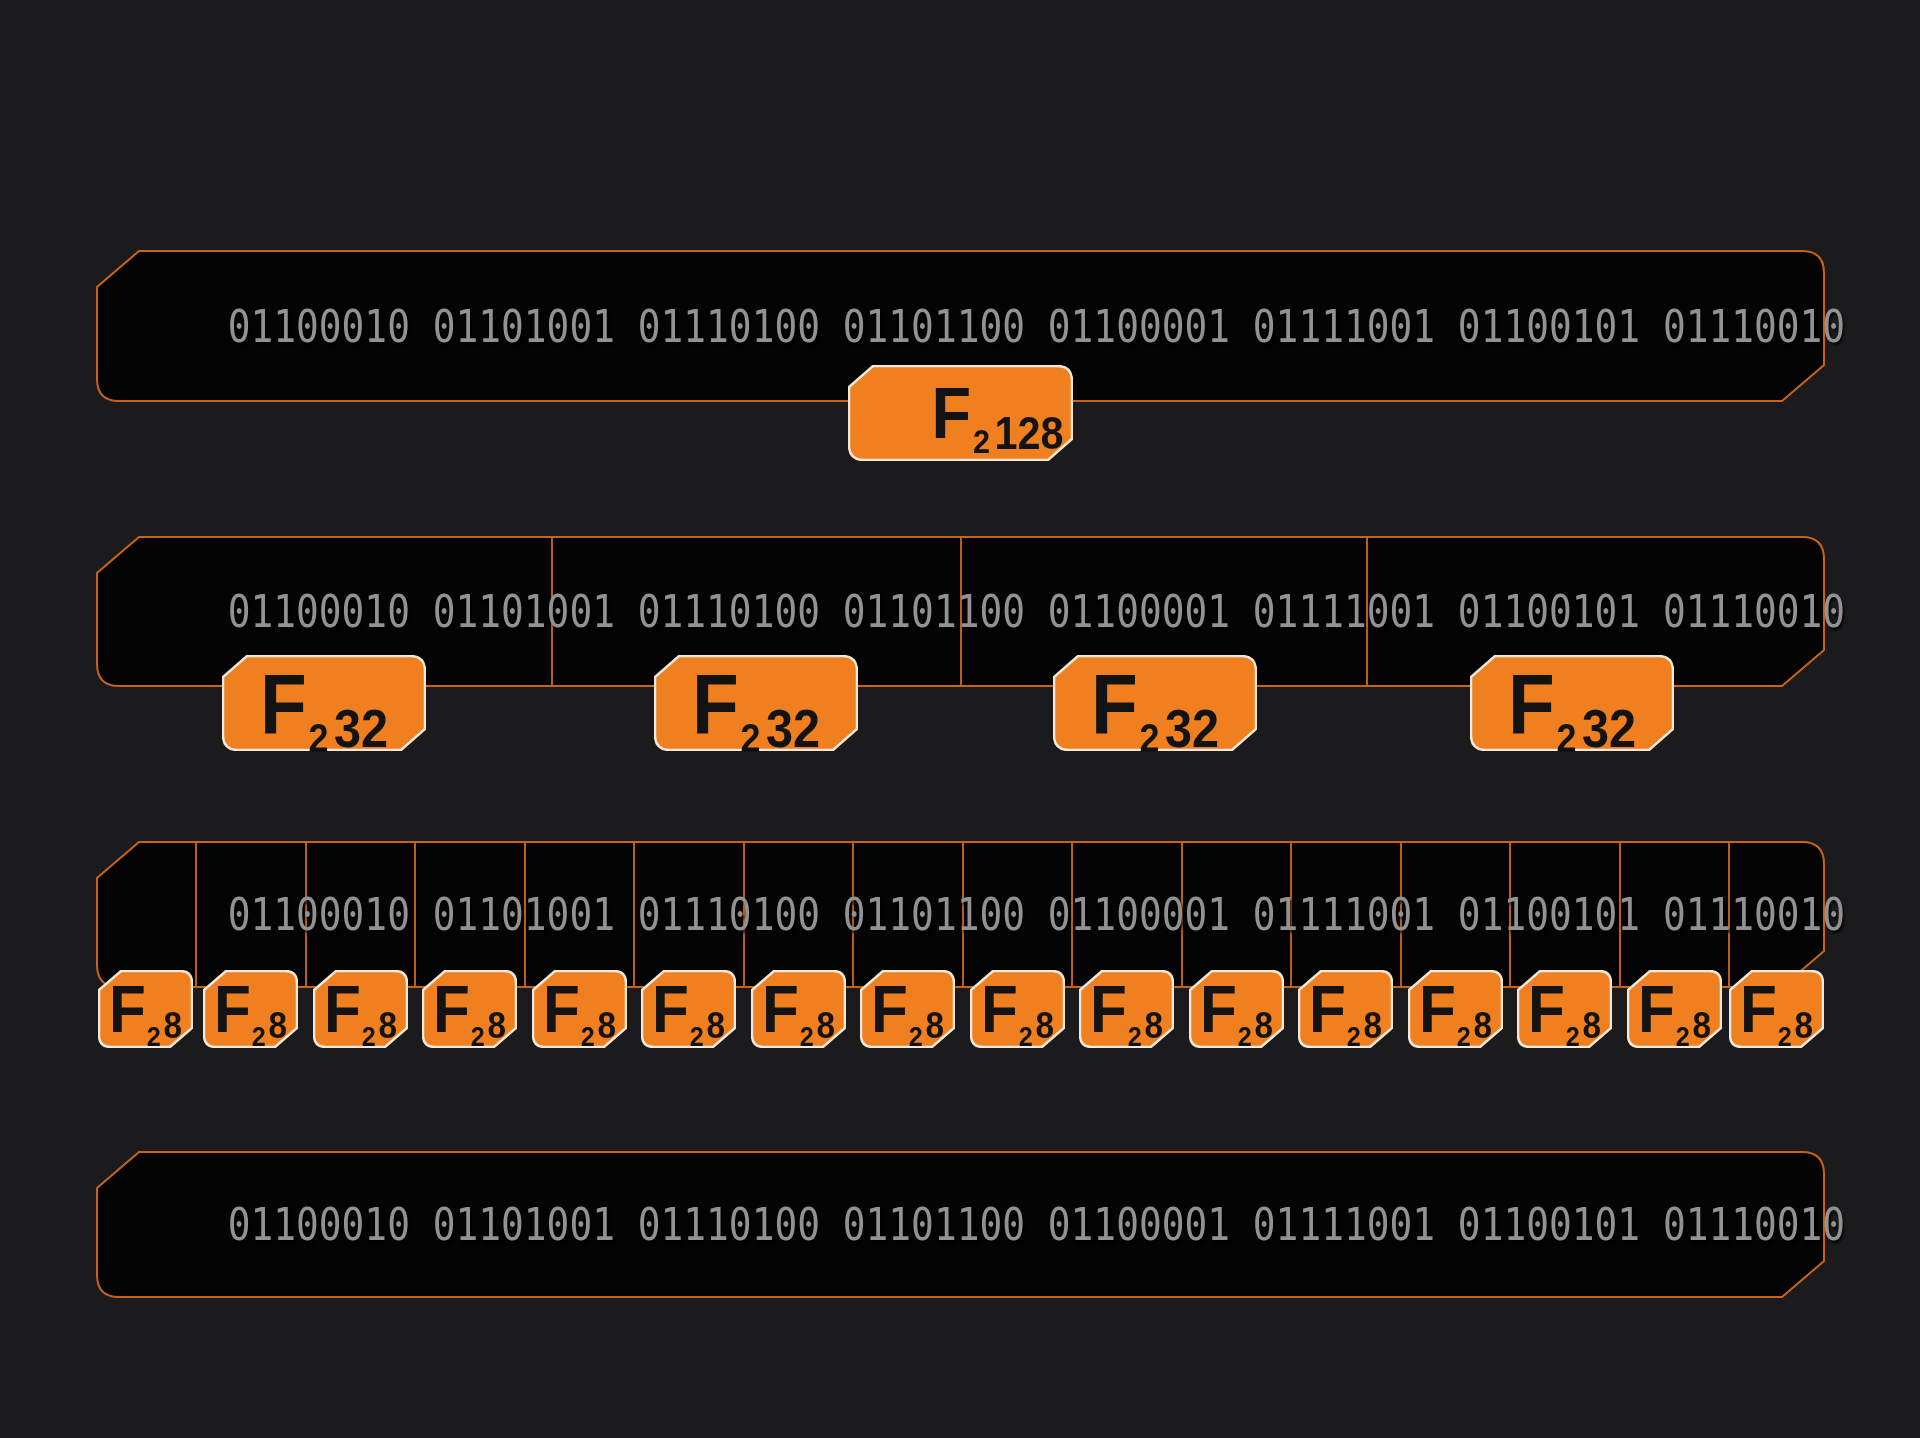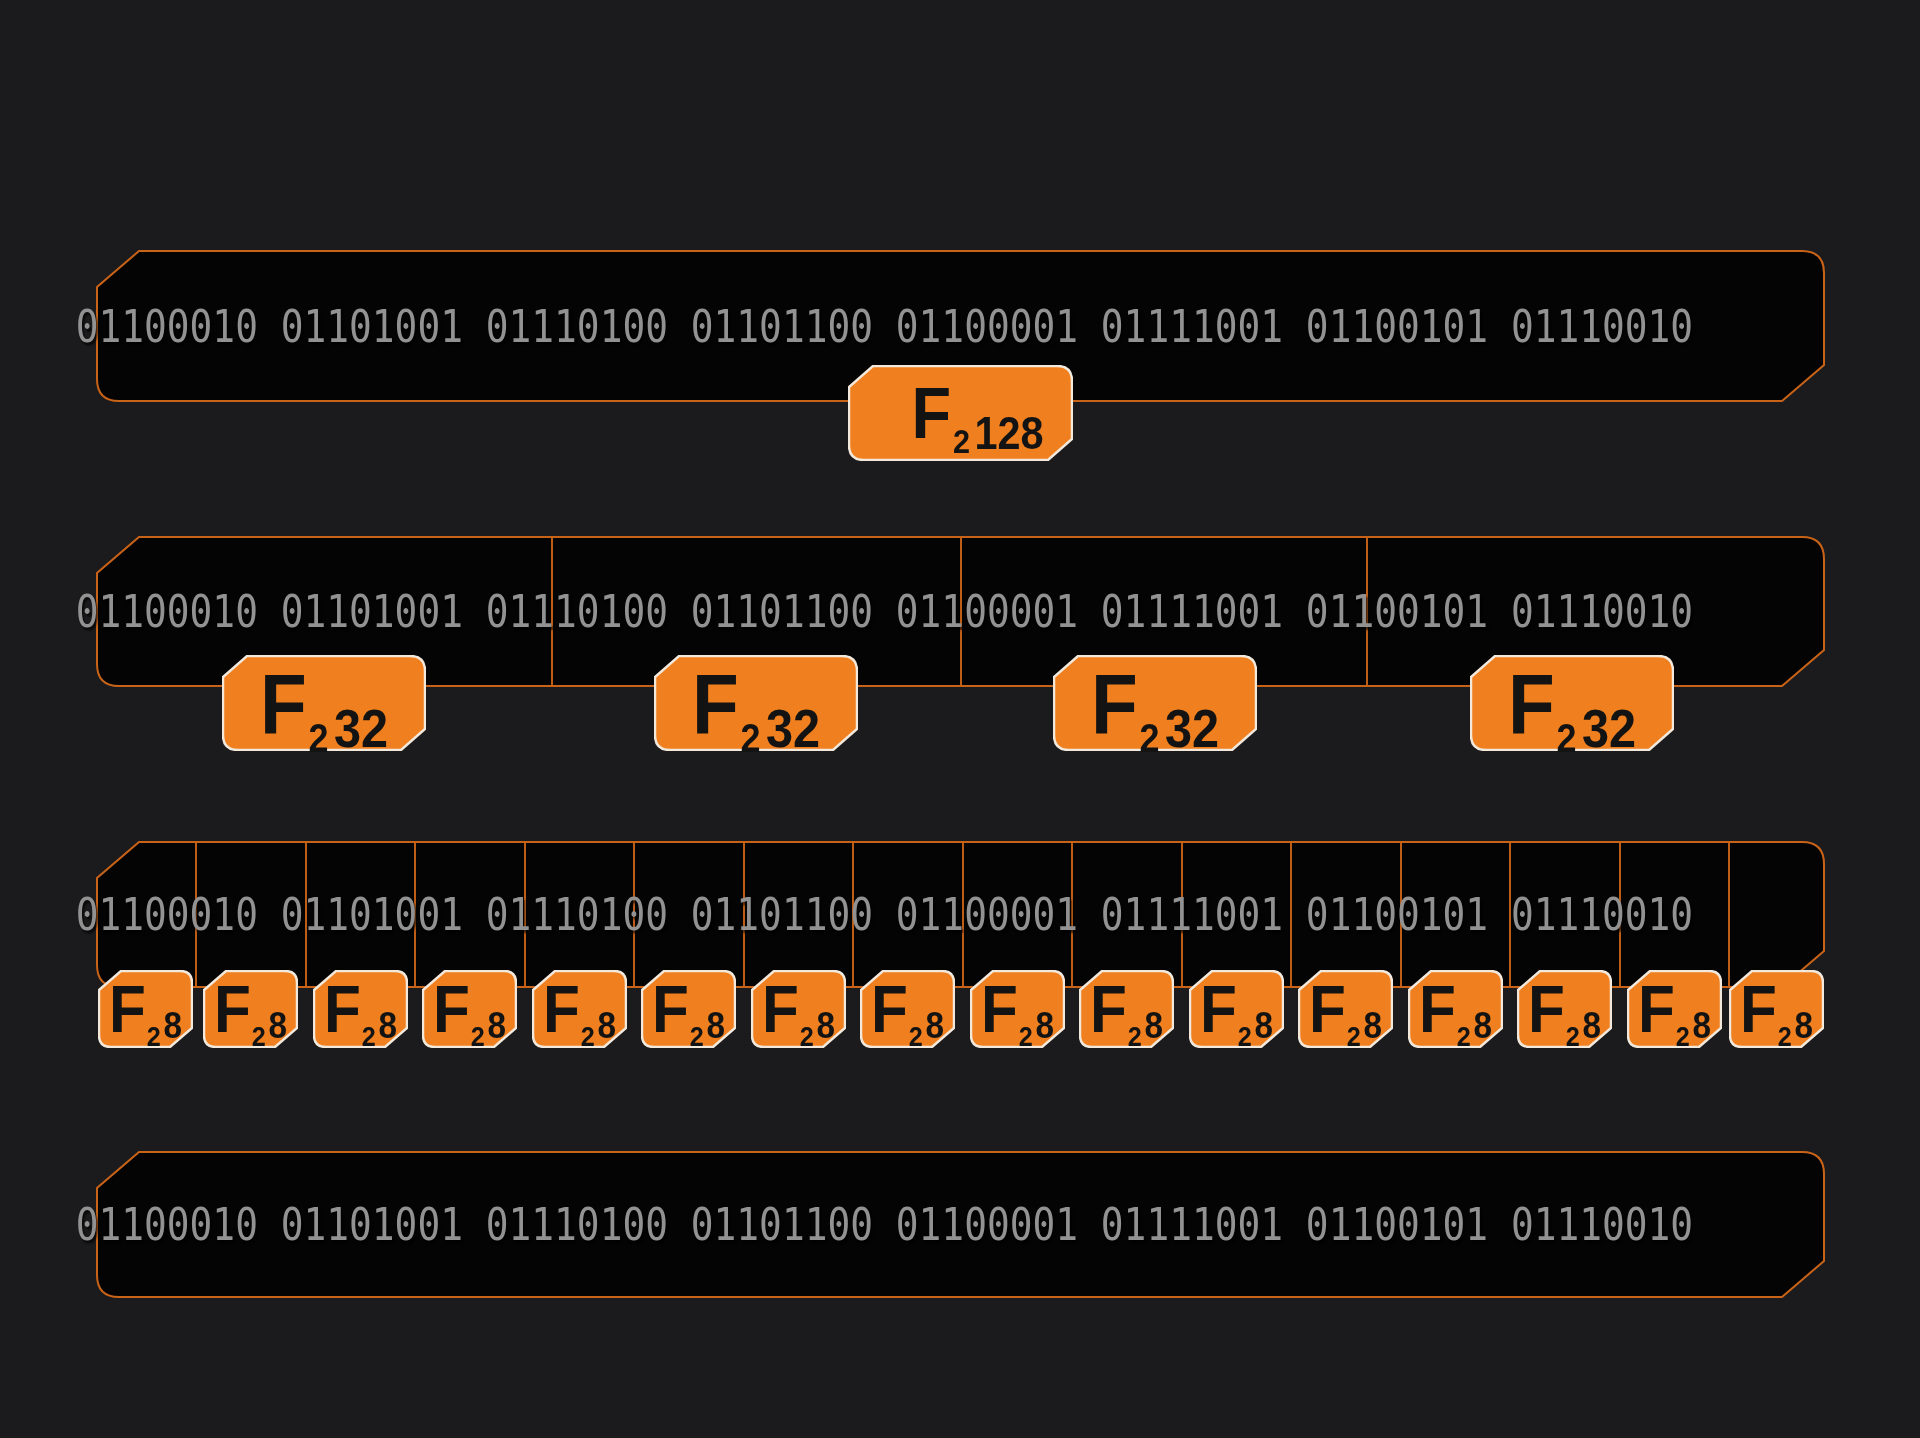--- a/index.html
+++ b/index.html
@@ -13,21 +13,21 @@
     text-align:center; line-height:68px;
     font-size:64px; font-weight:bold; color:#FAFAFA; letter-spacing:1px;
   }
   .title .squeeze { display:inline-block; transform:scaleX(0.8); white-space:nowrap; }
 
   .box { position:absolute; left:96px; width:1729px; }
   .box svg.frame { position:absolute; left:0; top:0; display:block; }
   .divider { position:absolute; top:2px; bottom:2px; width:2px; background:#BE5D16; }
   .binary {
     position:absolute; inset:0;
-    display:flex; align-items:center; justify-content:flex-end;
+    display:flex; align-items:center; justify-content:flex-start;
   }
   .binary span {
     display:inline-block; white-space:nowrap;
     font-family:"DejaVu Sans Mono", monospace;
     font-size:44px; color:#929292;
     transform:scaleX(0.86);
     text-shadow:2px 3px 2px rgba(0,0,0,0.65);
   }
 
   .tag { position:absolute; }
@@ -66,21 +66,21 @@
 
 
   <div class="box" style="top:250px; height:152px;">
     <svg class="frame" width="1729" height="152" viewBox="0 0 1729 152">
       <path d="M 43 1 H 1706 Q 1728 1 1728 23 V 115 L 1686 151 H 23 Q 1 151 1 129 V 37 L 43 1 Z" fill="#040404" stroke="#C96318" stroke-width="2"></path>
     </svg>
     <div class="binary">
         <span>01100010 01101001 01110100 01101100 01100001 01111001 01100101 01110010</span>
       </div>
   </div>
-  <div class="tag tag-f128" style="left:848px; top:365px; width:259px; height:96px;">
+  <div class="tag tag-f128" style="left:848px; top:365px; width:259px; height:96px;padding-left:40px;">
     <svg width="225" height="96" viewBox="0 0 225 96">
       <path d="M 25 1 H 209 Q 224 1 224 16 V 74 L 200 95 H 16 Q 1 95 1 80 V 22 L 25 1 Z" fill="#F0801F" stroke="#F2E8DB" stroke-width="2.5"></path>
     </svg>
     <div class="tag-text"><span class="f">F</span><span class="tsub">2</span><span class="tsup">128</span></div>
   </div>
 
   <div class="box" style="top:536px; height:151px;">
     <svg class="frame" width="1729" height="151" viewBox="0 0 1729 151">
       <path d="M 43 1 H 1706 Q 1728 1 1728 23 V 114 L 1686 150 H 23 Q 1 150 1 128 V 37 L 43 1 Z" fill="#040404" stroke="#C96318" stroke-width="2"></path>
     </svg>

